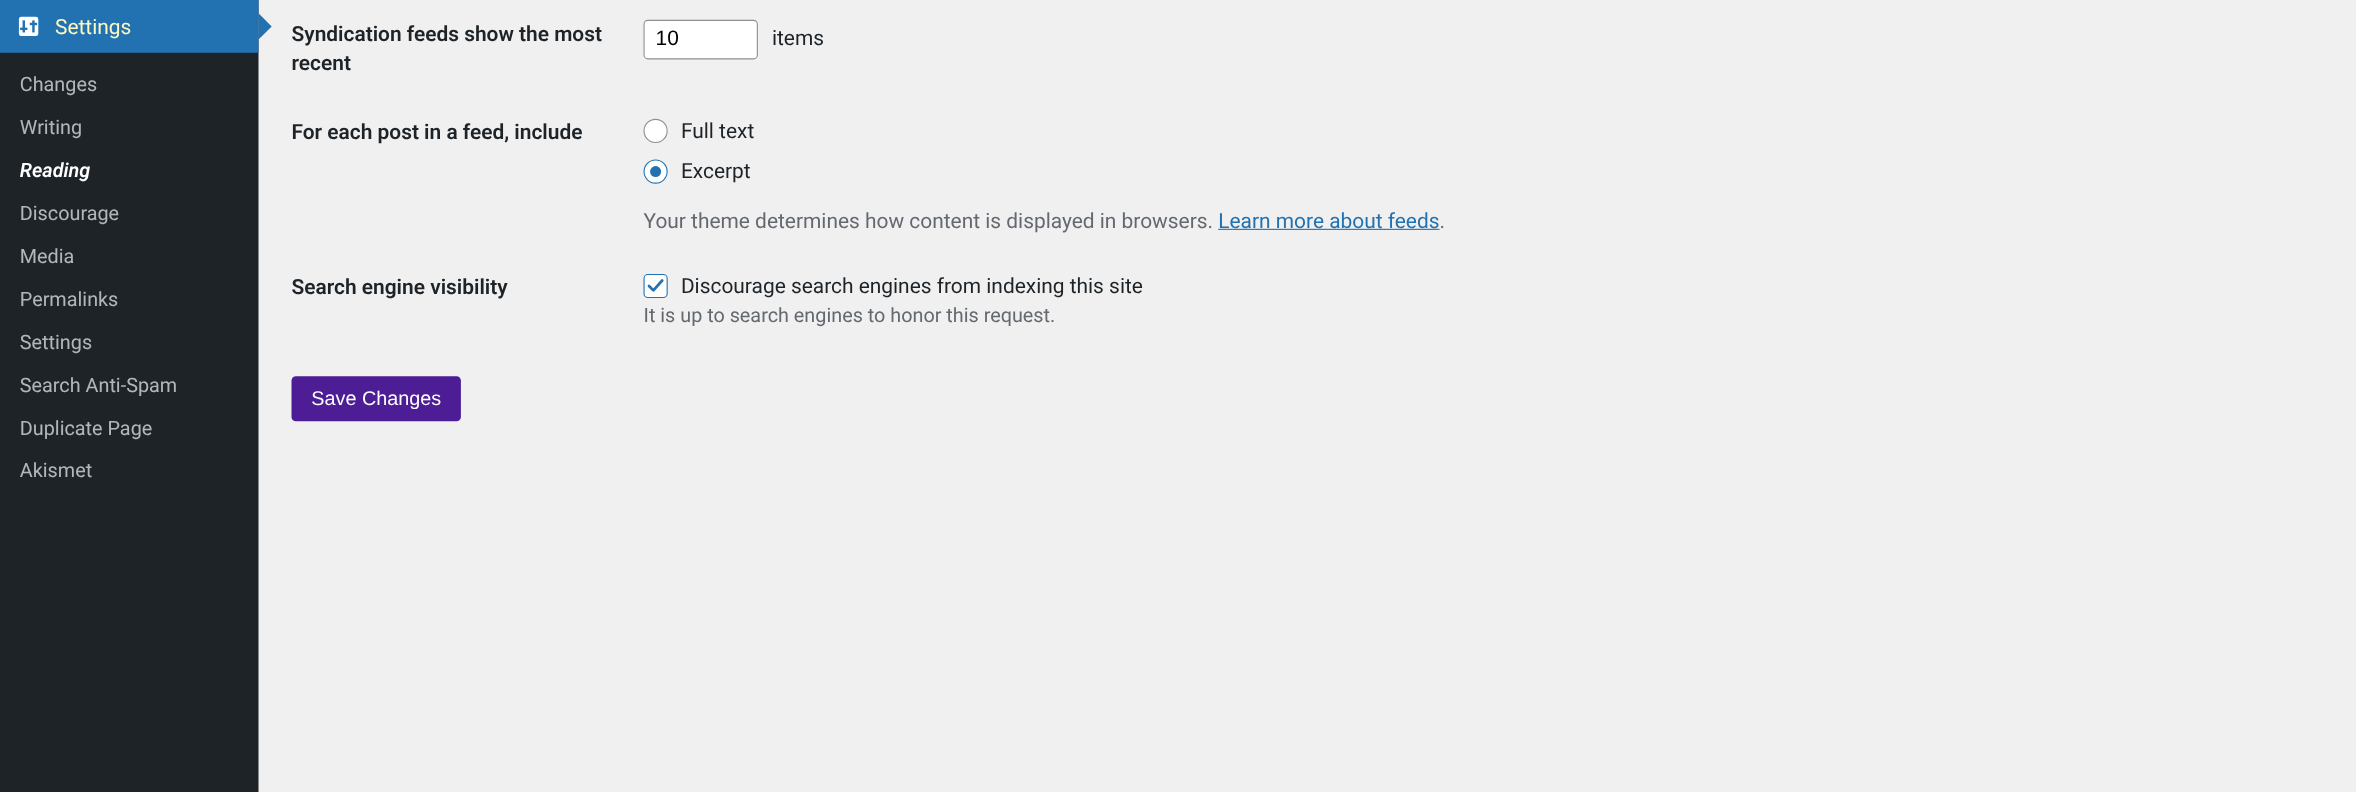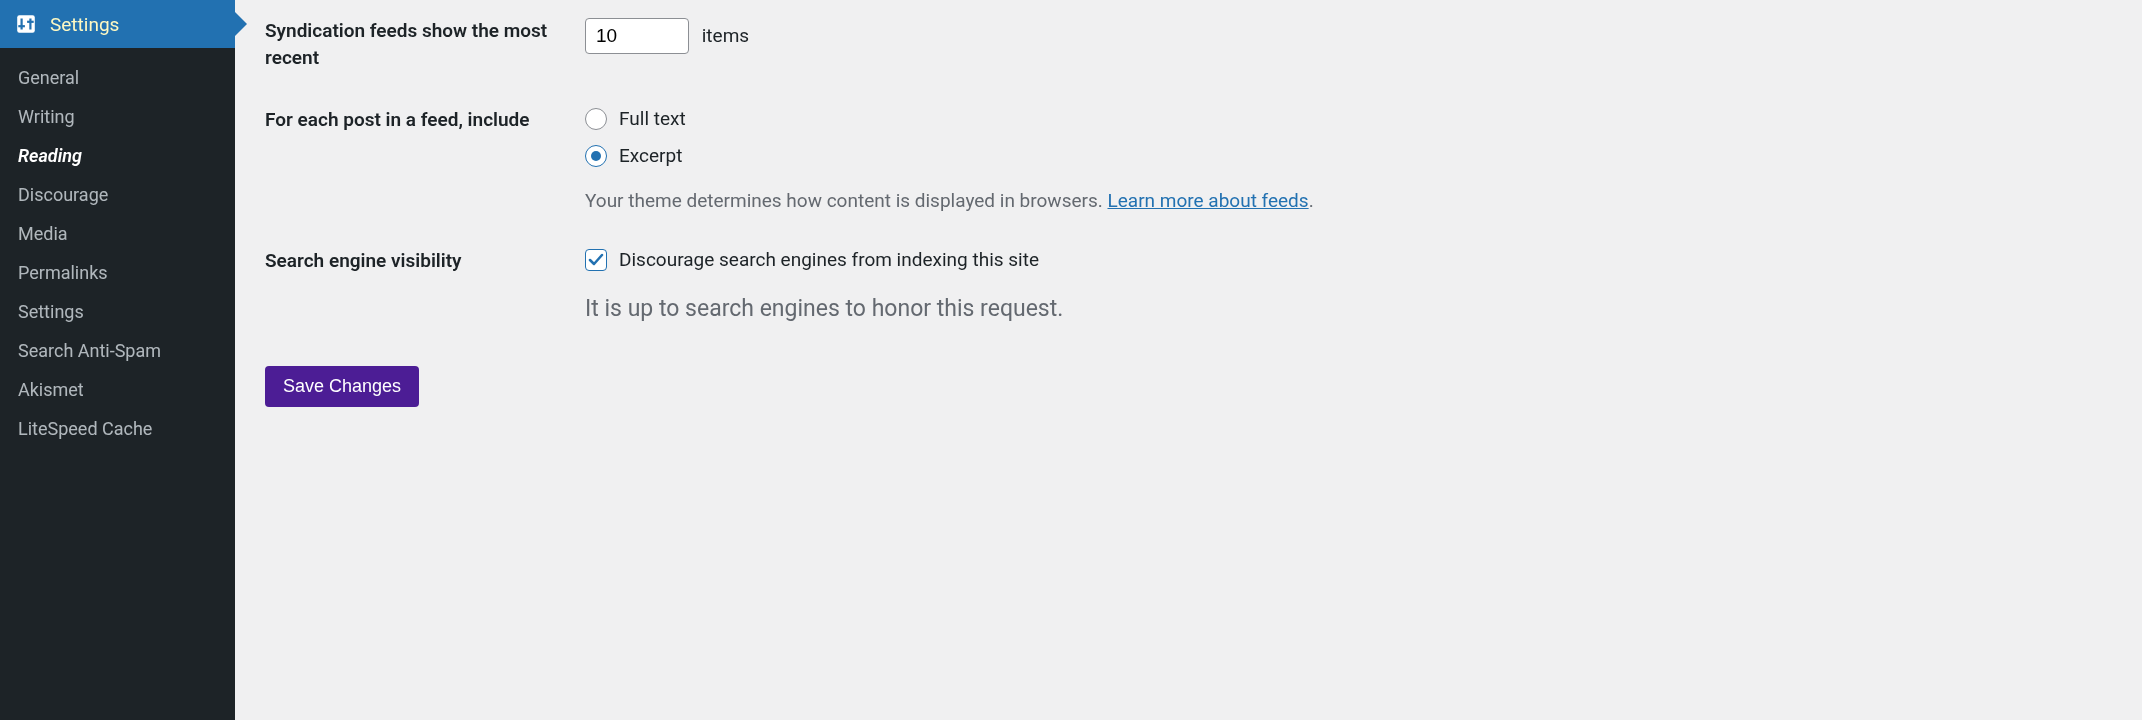--- a/index.html
+++ b/index.html
@@ -162,23 +162,23 @@
       border-radius: 4px;
       background: #fff;
       display: inline-flex;
       align-items: center;
       justify-content: center;
     }
     .checkbox-box.checked svg {
       display: block;
     }
     .checkbox-description {
-      margin-top: 24px;
+      margin-top: 6px;
       color: #646970;
-      font-size: 23px;
+      font-size: 18px;
     }
     .save-button {
       margin-top: 26px;
       background: #4c1d95;
       color: #fff;
       border: none;
       padding: 10px 18px;
       font-size: 18px;
       border-radius: 4px;
       cursor: pointer;
@@ -194,30 +194,30 @@
         <rect x="2" y="2" width="16" height="16" rx="2" fill="#fff"></rect>
         <rect x="5" y="5" width="2" height="10" fill="#2271b1"></rect>
         <rect x="3" y="11" width="6" height="2" fill="#2271b1"></rect>
         <rect x="13" y="5" width="2" height="10" fill="#2271b1"></rect>
         <rect x="11" y="7" width="6" height="2" fill="#2271b1"></rect>
       </svg>
     </span>
     <span>Settings</span>
   </div>
   <ul class="sidebar-submenu">
-    <li>General</li>
+    <li>Changes</li>
     <li>Writing</li>
     <li class="active">Reading</li>
     <li>Discourage</li>
     <li>Media</li>
     <li>Permalinks</li>
     <li>Settings</li>
     <li>Search Anti-Spam</li>
+    <li>Duplicate Page</li>
     <li>Akismet</li>
-    <li>LiteSpeed Cache</li>
   </ul>
 </div>
 
 <div class="main">
   <div class="form-table">
 
     <div class="form-row">
       <div class="form-label">Syndication feeds show the most recent</div>
       <div class="form-control">
         <input type="number" class="number-input" value="10" style="">

